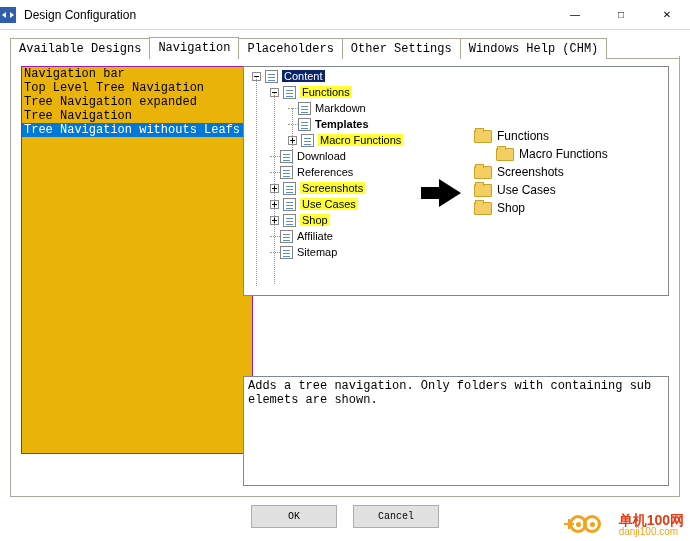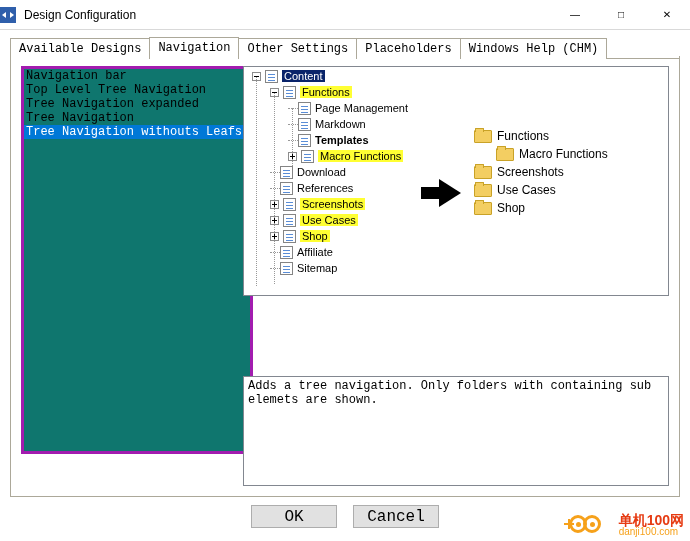--- a/index.html
+++ b/index.html
@@ -65,21 +65,21 @@
     border-top:1px solid #aca899;
     margin:0 10px;
   }
   
   .body-area {
     position:absolute; left:10px; right:10px; top:56px; bottom:44px;
     border:1px solid #aca899; border-top:none;
   }
   .navlist {
     position:absolute; left:10px; top:10px; width:232px; height:388px;
-    border:3px solid #a21caf; background:#0f766e;
+    border:1px solid #a21caf; background:#eab308;
     font-family:"Courier New", monospace; font-size:12px;
     line-height:14px; overflow:hidden;
   }
   .navlist div { padding:0 2px; white-space:nowrap; cursor:default; color:#000;}
   .navlist div.selected { background:#0078d7; color:#fff; }
   .preview {
     position:absolute; left:232px; top:10px; right:10px; height:230px;
     border:1px solid #828790; background:#fff;
     padding:1px 8px;
     overflow:hidden;
@@ -146,21 +146,21 @@
     width:20px; height:12px; background:#000;
   }
   
   .btnbar {
     position:absolute; left:0; right:0; bottom:8px; height:28px;
     display:flex; justify-content:center; gap:16px;
   }
   .btn {
     width:86px; height:23px; border:1px solid #adadad;
     background:#e1e1e1; font-family:"Courier New",monospace;
-    font-size:16px; display:flex; align-items:center; justify-content:center;
+    font-size:10px; display:flex; align-items:center; justify-content:center;
     cursor:default;
   }
   
   .watermark{
     position:absolute; right:6px; bottom:4px;
     display:flex; align-items:center; gap:16px;
     font-family:"Microsoft YaHei",sans-serif;
   }
   .wm-ico{
     width:34px; height:24px; position:relative;
@@ -197,22 +197,22 @@
   <div class="win-controls">
     <div class="win-btn">—</div>
     <div class="win-btn">□</div>
     <div class="win-btn close">✕</div>
   </div>
 </div>
 
 <div class="tabstrip">
   <div class="tab">Available Designs</div>
   <div class="tab active">Navigation</div>
+  <div class="tab">Placeholders</div>
   <div class="tab">Other Settings</div>
-  <div class="tab">Placeholders</div>
   <div class="tab">Windows Help (CHM)</div>
 </div>
 <div class="tabline"></div>
 
 <div class="body-area">
 
   <div class="navlist">
     <div>Navigation bar</div>
     <div>Top Level Tree Navigation</div>
     <div>Tree Navigation expanded</div>
@@ -232,25 +232,20 @@
       <div class="row">
         <span class="toggle"></span>
         <span class="doc-ico"></span>
         <span class="sel-b">Content</span>
       </div>
 
       <div class="row" style="padding-left:18px;">
         <span class="toggle"></span>
         <span class="doc-ico"></span>
         <span class="hl-y">Functions</span>
-      </div>
-      <div class="row" style="padding-left:36px;">
-        <span class="spacer doth" style="width:10px;"></span>
-        <span class="doc-ico"></span>
-        <span>Page Management</span>
       </div>
       <div class="row" style="padding-left:36px;">
         <span class="spacer doth" style="width:10px;"></span>
         <span class="doc-ico"></span>
         <span>Markdown</span>
       </div>
       <div class="row" style="padding-left:36px;font-weight:bold;">
         <span class="spacer doth" style="width:10px;"></span>
         <span class="doc-ico"></span>
         <span>Templates</span>

